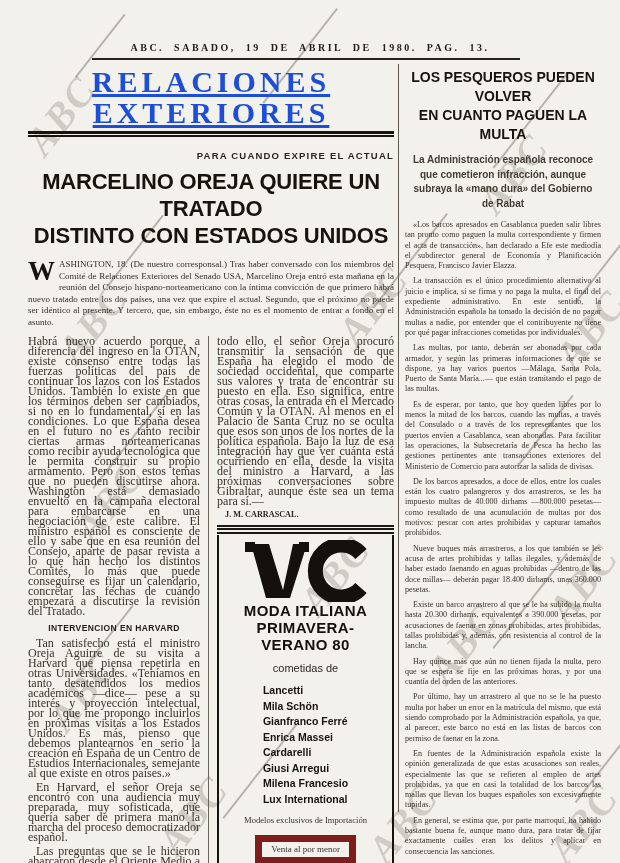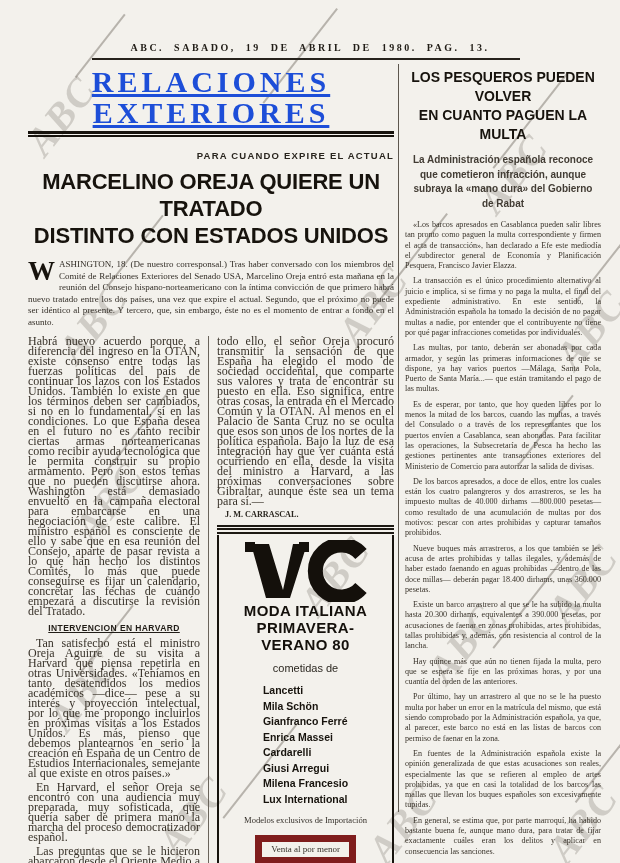--- a/index.html
+++ b/index.html
@@ -29,21 +29,21 @@
   .dropcap{float:left;font:700 27px/23px "Liberation Serif",serif;padding:1px 4px 0 0;color:#17130d;}
 
   .cols{display:flex;margin-top:8px;}
   .col-a{width:176px;padding-right:8px;}
   .col-b{width:181px;padding-left:8px;border-left:1px solid #6a645b;min-height:545px;}
 
   p.body{font-size:12px;line-height:10px;margin:0 0 4px;text-indent:8px;text-align:justify;color:#383229;}
   p.noindent{text-indent:0;}
   .right-zone p.body{font-size:8.1px;line-height:10.3px;margin-bottom:5px;}
 
-  .subhead-sm{text-align:center;font:700 8.5px/10px "Liberation Sans",sans-serif;letter-spacing:.4px;margin:7px 0 5px;color:#211d17;text-decoration:underline;}
+  .subhead-sm{text-align:center;font:700 8.5px/10px "Liberation Sans",sans-serif;letter-spacing:.4px;margin:7px 0 5px;color:#211d17;}
   .rule-h{border-top:2px solid #26221b;margin:9px 0 7px;}
   .junta-heading{font:700 15px/17.5px "Liberation Serif",serif;text-align:center;letter-spacing:.5px;margin-bottom:6px;color:#17130d;}
   .byline{font:700 8.2px/10px "Liberation Serif",serif;margin:1px 0 0;text-indent:8px;color:#2a261f;}
 
   
   .ad-toprule{height:10px;margin-top:5px;background:repeating-linear-gradient(to bottom,#1d1913 0 1.7px,rgba(0,0,0,0) 1.7px 3.4px);}
   .ad{border:2px solid #17130d;border-top:none;padding:3px 5px 0;}
   .vc-logo{display:block;margin:2px auto 0;}
   .ad-title{font:800 15px/17px "Liberation Sans",sans-serif;text-align:center;letter-spacing:.4px;color:#14100b;}
   .creations{font:400 11px/13px "Liberation Sans",sans-serif;text-align:center;margin:9px 0 8px;color:#2c2821;}

